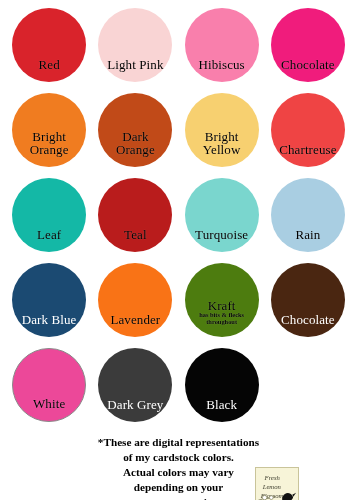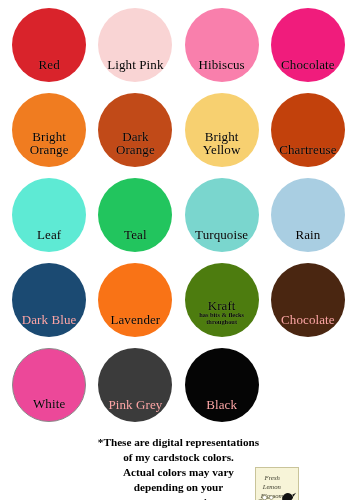--- a/index.html
+++ b/index.html
@@ -52,21 +52,21 @@
   .swatch-label.two-line{white-space:pre-line;line-height:1.02;}
   .swatch-sub{
     display:block;
     font-size:6.4px;
     font-weight:bold;
     line-height:1.08;
     white-space:pre-line;
     margin-top:0px;
   }
   .dark-text{color:#000000;text-shadow:0 0 1px rgba(255,255,255,.35);}
-  .light-text{color:#fca5a5;}
+  .light-text{color:#ffffff;}
   .footer{
     position:relative;
     margin-top:2px;
     padding:0 8px;
     display:flex;
     align-items:flex-start;
     justify-content:center;
   }
   .footer-note{
     font-size:11.2px;
@@ -126,31 +126,31 @@
           <span class="swatch-label two-line">Dark
 Orange</span>
         </span>
       </div>
       <div class="swatch" style="background: rgb(247, 208, 112);">
         <span class="swatch-text dark-text">
           <span class="swatch-label two-line">Bright
 Yellow</span>
         </span>
       </div>
-      <div class="swatch" style="background: #c2410c;">
+      <div class="swatch" style="background: #ef4444;">
         <span class="swatch-text dark-text">
           <span class="swatch-label">Chartreuse</span>
         </span>
       </div>
-      <div class="swatch" style="background: #5eead4;">
+      <div class="swatch" style="background: #14b8a6;">
         <span class="swatch-text dark-text">
           <span class="swatch-label">Leaf</span>
         </span>
       </div>
-      <div class="swatch" style="background: #22c55e;">
+      <div class="swatch" style="background: #b91c1c;">
         <span class="swatch-text dark-text">
           <span class="swatch-label">Teal</span>
         </span>
       </div>
       <div class="swatch" style="background: rgb(122, 214, 206);">
         <span class="swatch-text dark-text">
           <span class="swatch-label">Turquoise</span>
         </span>
       </div>
       <div class="swatch" style="background: rgb(169, 206, 226);">
@@ -180,21 +180,21 @@
           <span class="swatch-label">Chocolate</span>
         </span>
       </div>
       <div class="swatch outlined" style="background: #ec4899;">
         <span class="swatch-text dark-text">
           <span class="swatch-label">White</span>
         </span>
       </div>
       <div class="swatch" style="background: rgb(59, 59, 59);">
         <span class="swatch-text light-text">
-          <span class="swatch-label">Pink Grey</span>
+          <span class="swatch-label">Dark Grey</span>
         </span>
       </div>
       <div class="swatch" style="background: rgb(5, 5, 5);">
         <span class="swatch-text light-text">
           <span class="swatch-label">Black</span>
         </span>
       </div>
     </div>
 
   <div class="footer">

